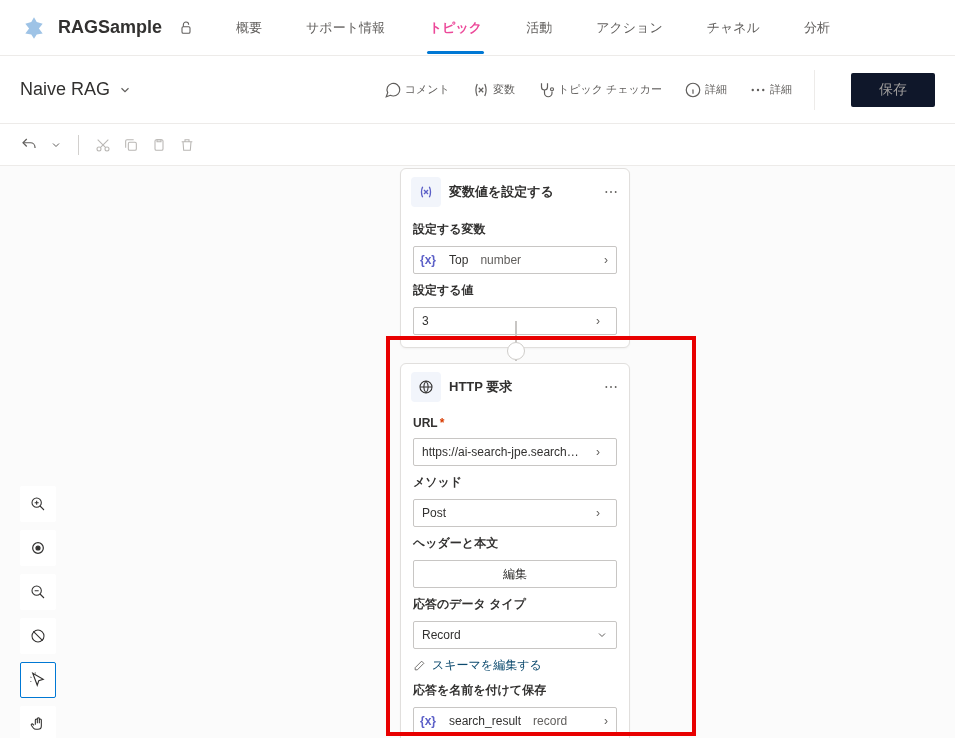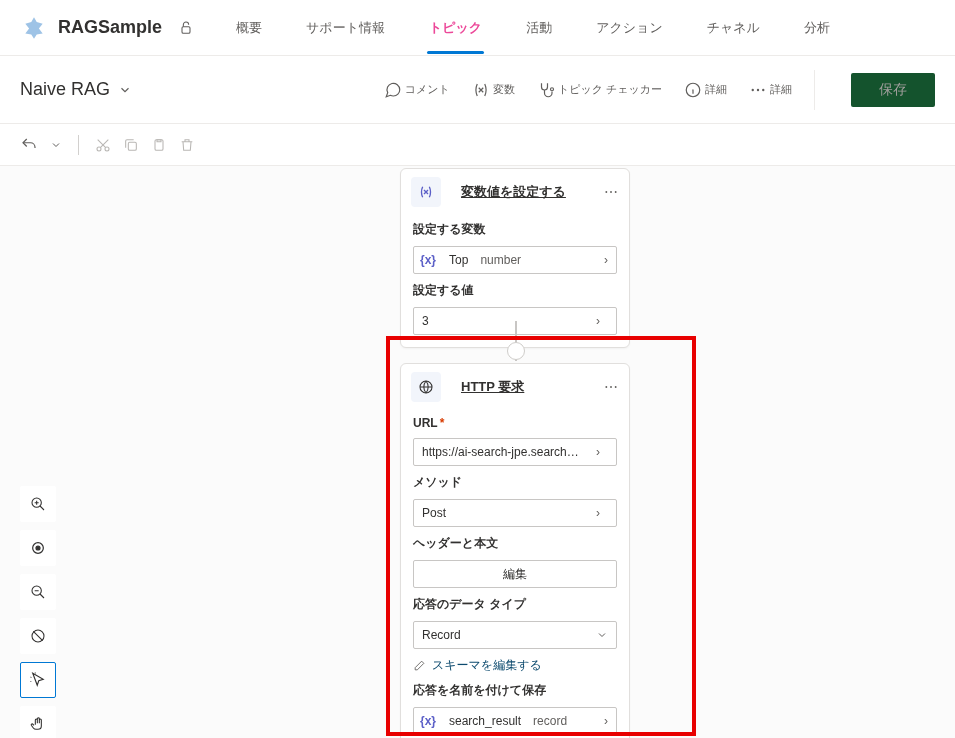--- a/index.html
+++ b/index.html
@@ -70,21 +70,21 @@
     .cmd-item {
       display: flex;
       flex-direction: row;
       align-items: center;
       gap: 3px;
       color: #605e5c;
       font-size: 11px;
       cursor: pointer;
     }
     .save-btn {
-      background: #14532d;
+      background: #0f172a;
       color: #a19f9d;
       border: none;
       padding: 8px 28px;
       border-radius: 2px;
       font-size: 14px;
       margin-left: 14px;
       cursor: default;
     }
 
     
@@ -131,22 +131,21 @@
       background: #fff;
       border: 1px solid #e1dfdd;
       border-radius: 6px;
       width: 230px;
       box-shadow: 0 1px 2px rgba(0,0,0,0.04);
     }
     .node-header {
       display: flex;
       align-items: center;
       padding: 8px 10px;
-      gap: 20px;
-      text-decoration: underline;
+      gap: 8px;
     }
     .node-icon-box {
       width: 30px; height: 30px;
       background: #f2f5fb;
       border-radius: 4px;
       display: flex; align-items: center; justify-content: center;
     }
     .node-title { font-weight: 600; flex: 1; font-size: 13px;}
     .node-more { color: #605e5c; cursor: pointer; }
     .node-body {

